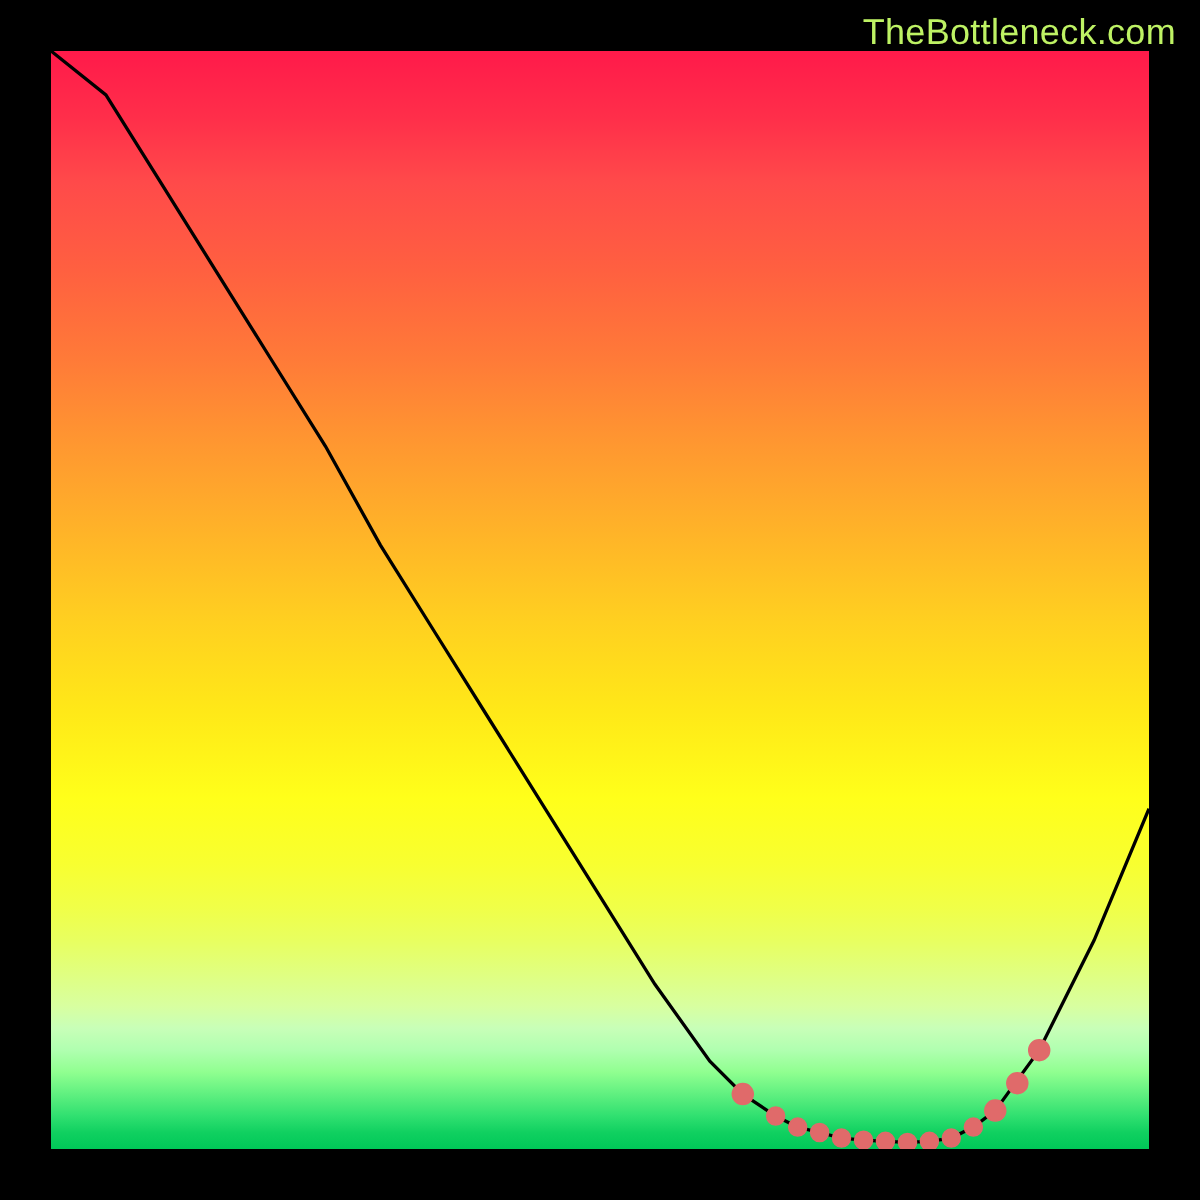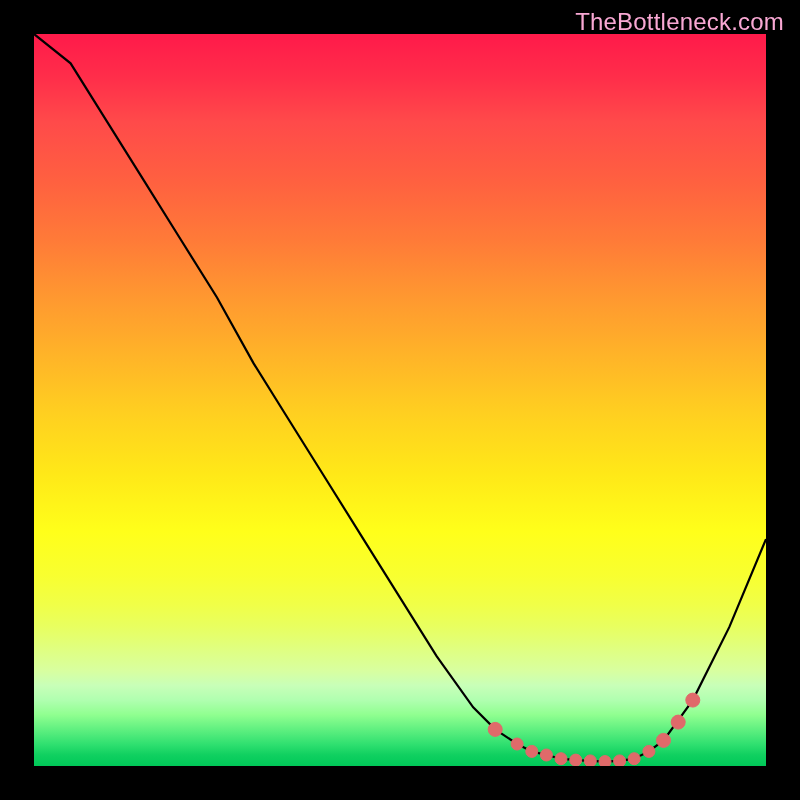--- a/index.html
+++ b/index.html
@@ -58,21 +58,21 @@
     left: 0; top: 0;
     width: 732px; height: 732px;
   }
   .watermark {
     position: absolute;
     top: 8px;
     right: 16px;
     font-family: Arial, Helvetica, sans-serif;
     font-size: 24px;
     font-weight: 500;
-    color: #f9a8d4;
+    color: #bef264;
     letter-spacing: 0.2px;
   }
 </style>
 </head>
 <body>
 
 <div class="frame">
   <div class="plot">
     <div class="gradient"></div>
     <svg class="curve" viewBox="0 0 732 732">

